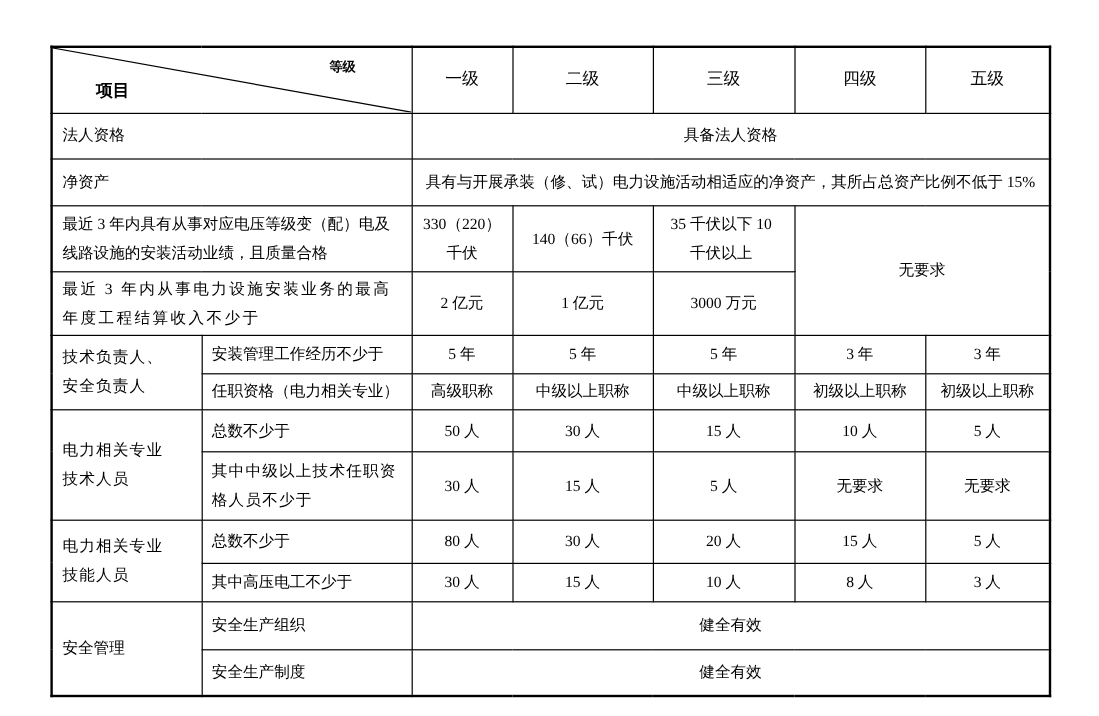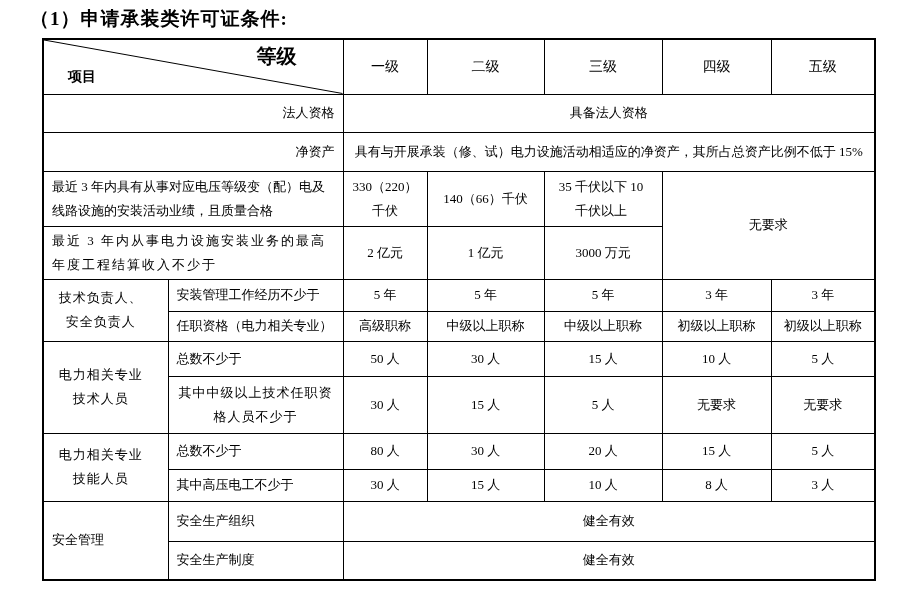--- a/index.html
+++ b/index.html
@@ -55,45 +55,44 @@
     position: absolute;
     left: 0; top: 0;
     width: 100%; height: 100%;
     display: block;
   }
   .corner-grade {
     position: absolute;
     top: 4px;
     right: 46px;
     font-weight: bold;
-    font-size: 20px;
+    font-size: 11px;
   }
   .corner-project {
     position: absolute;
     bottom: 5px;
-    left: 24px;
+    left: 36px;
     font-weight: bold;
     font-size: 14px;
   }
 
-  td.center-label { text-align: right; margin-top: 12px; }
+  td.center-label { text-align: left; margin-top: 12px; }
   td.left-label   { text-align: left; }
   td.group-label  { text-align: left; padding: 0 18px 0 8px; }
   td.value-cell   { text-align: center; }
   td.merged-center { text-align: center; }
   td.wrap-tight   { padding-right: 12px; }
-  td.spaced-1     { letter-spacing: 1px; text-align: center; }
+  td.spaced-1     { letter-spacing: 1px; }
   td.spaced-2     { letter-spacing: 2px; margin-top: 37px; }
 </style>
 </head>
 <body>
 
 <div class="page">
 
-  <div class="doc-title">（1）申请承装类许可证条件:</div>
 
   <table class="cond-table">
     <colgroup>
       <col style="width:125px">
       <col style="width:175px">
       <col style="width:84px">
       <col style="width:117px">
       <col style="width:118px">
       <col style="width:109px">
       <col style="width:104px">

